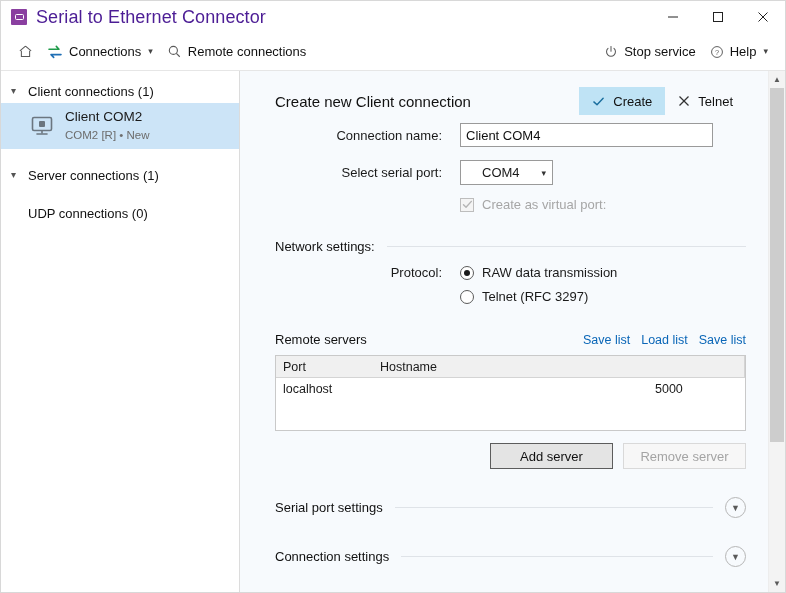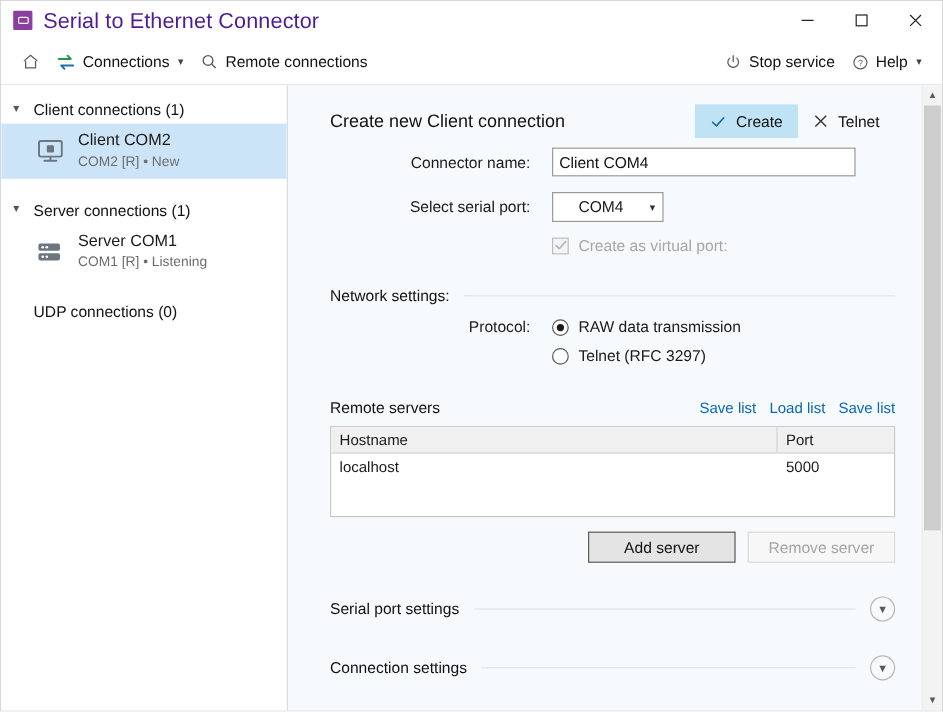--- a/index.html
+++ b/index.html
@@ -546,36 +546,20 @@
         </span>
       </div>
 
       <div class="sb-spacer"></div>
 
       <div class="group-header">
         <span class="chev">▾</span>
         <span>Server connections (1)</span>
       </div>
 
-      <div class="conn-item">
-        <span class="conn-icon">
-          <svg width="24" height="20" viewBox="0 0 24 20">
-            <rect x="2" y="3" width="18" height="6" rx="1.5" fill="#6b7680"></rect>
-            <rect x="2" y="11" width="18" height="6" rx="1.5" fill="#6b7680"></rect>
-            <circle cx="5.6" cy="6" r="1.1" fill="#ffffff"></circle>
-            <circle cx="9" cy="6" r="1.1" fill="#ffffff"></circle>
-            <circle cx="5.6" cy="14" r="1.1" fill="#ffffff"></circle>
-            <circle cx="9" cy="14" r="1.1" fill="#ffffff"></circle>
-          </svg>
-        </span>
-        <span class="conn-text">
-          <span class="conn-name">Server COM1</span>
-          <span class="conn-sub">COM1 [R] • Listening</span>
-        </span>
-      </div>
 
       <div class="sb-spacer"></div>
 
       <div class="group-header noarrow">
         <span>UDP connections (0)</span>
       </div>
 
     </div>
 
     <div class="main">
@@ -600,21 +584,21 @@
                 </svg>
               </span>
               <span>Telnet</span>
             </div>
           </div>
         </div>
 
         <div class="form">
 
           <div class="row">
-            <span class="lbl">Connector name:</span>
+            <span class="lbl">Connection name:</span>
             <input class="txtinput" type="text" value="Client COM4" style="">
           </div>
 
           <div class="row">
             <span class="lbl">Select serial port:</span>
             <div class="select">
               <span>COM4</span>
               <span class="scaret">▾</span>
             </div>
           </div>
@@ -652,22 +636,22 @@
             <span class="remote-title">Remote servers</span>
             <span class="links">
               <span class="link">Save list</span>
               <span class="link">Load list</span>
               <span class="link">Save list</span>
             </span>
           </div>
 
           <div class="table">
             <div class="thead">
+              <span class="th port">Port</span>
               <span class="th host">Hostname</span>
-              <span class="th port">Port</span>
             </div>
             <div class="trow">
               <span class="td host">localhost</span>
               <span class="td port">5000</span>
             </div>
           </div>
 
           <div class="btn-row">
             <div class="btn enabled">
               <span>Add server</span>

